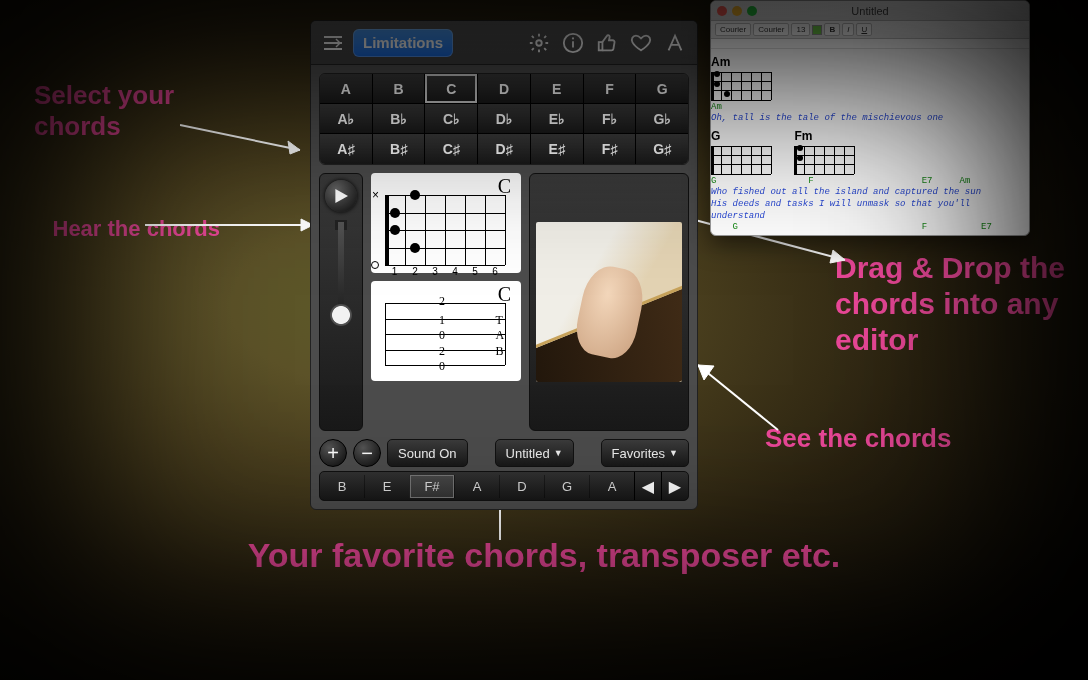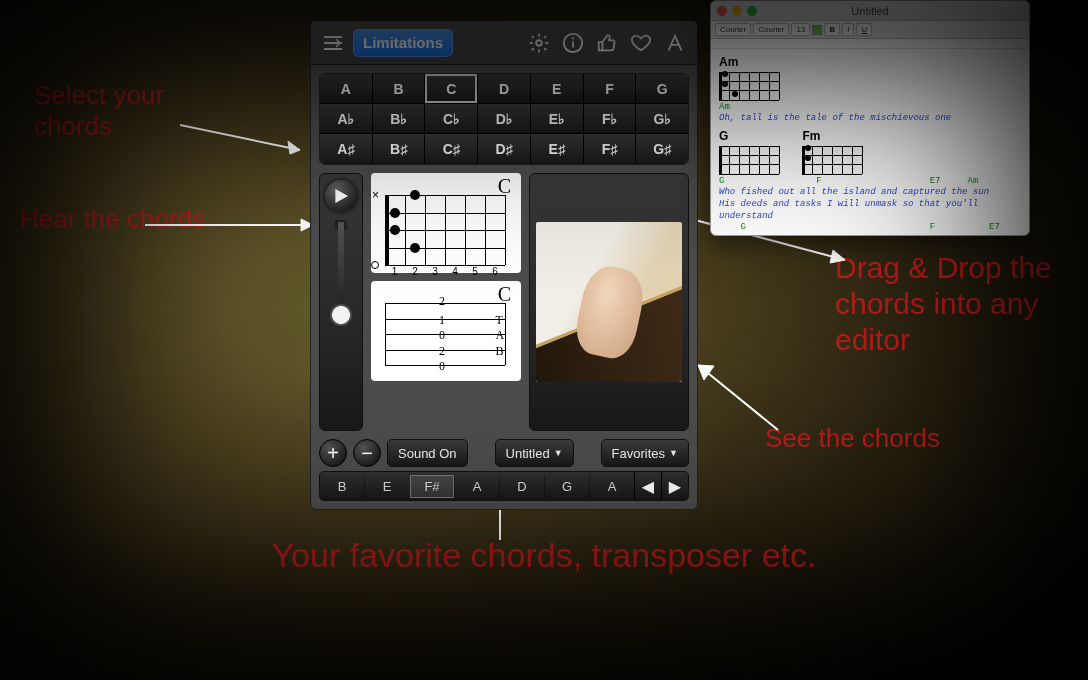--- a/index.html
+++ b/index.html
@@ -9,23 +9,23 @@
     position: relative;
   }
   
   body::after {
     content:""; position:absolute; inset:0;
     box-shadow: inset 0 0 180px 80px rgba(0,0,0,0.9);
     pointer-events:none;
   }
 
   
-  .callout { position:absolute; color:#b91c1c; font-weight:normal; line-height:1.2; }
+  .callout { position:absolute; color:#ec4899; font-weight:bold; line-height:1.2; }
   #co-select { left:34px; top:80px; font-size:26px; width:200px;}
-  #co-hear   { left:20px; top:204px; font-size:26px; width:200px;}
+  #co-hear   { left:20px; top:216px; font-size:22px; width:200px;text-align:right;}
   #co-drag   { left:835px; top:250px; font-size:30px; width:230px;}
   #co-see    { left:765px; top:423px; font-size:26px; width:300px;}
   #co-bottom { left:0; right:0; top:535px; text-align:center; font-size:34px; }
 
   
   .arrow { position:absolute; stroke:#fff; fill:#fff; pointer-events:none; }
 
   
   #app {
     position:absolute; left:310px; top:20px; width:388px; height:490px;
@@ -125,21 +125,21 @@
   #ed-dots{ display:flex; gap:5px; margin-left:6px;}
   .dot{ width:10px; height:10px; border-radius:50%;}
   .dr{background:#ff5f57;} .dy{background:#febc2e;} .dg{background:#28c840;}
   #ed-title .t{ position:absolute; left:0; right:0; text-align:center; font-size:11px; color:#444;}
   #ed-toolbar{ height:18px; background:linear-gradient(#f8f8f8,#e3e3e3);
                border-bottom:1px solid #bcbcbc; display:flex; align-items:center; gap:2px;
                padding:0 4px; font-size:8px; color:#333;}
   .ed-tool{ padding:1px 4px; border:1px solid #bbb; background:#fff; border-radius:2px;}
   .ed-swatch{ width:10px; height:10px; border:1px solid #999;}
   #ed-ruler{ height:10px; background:#fff; border-bottom:1px solid #ddd;}
-  #ed-body{ padding:6px 8px; font-family:"Courier New",monospace; line-height:1.3;}
+  #ed-body{ padding:6px 0; font-family:"Courier New",monospace; line-height:1.3;}
   #ed-body .ch{ color:#158a15;} 
   #ed-body .lyr{ color:#2a4ad6; font-style:italic;}
   .mini-diag{ display:inline-block; vertical-align:top; margin:0 18px 2px 0;}
   .mini-diag .lbl{ font-weight:bold; font-family:Arial; font-size:12px;}
   .md-grid{ width:60px; height:28px; position:relative; margin-top:1px;}
   .md-grid .h{position:absolute; left:0; right:0; height:1px; background:#000;}
   .md-grid .v{position:absolute; top:0; bottom:0; width:1px; background:#000;}
   .md-grid .n{position:absolute; top:0; bottom:0; width:3px; left:0; background:#000;}
   .md-grid .d{position:absolute; width:6px; height:6px; border-radius:50%; background:#000; transform:translate(-50%,-50%);}
 </style>

